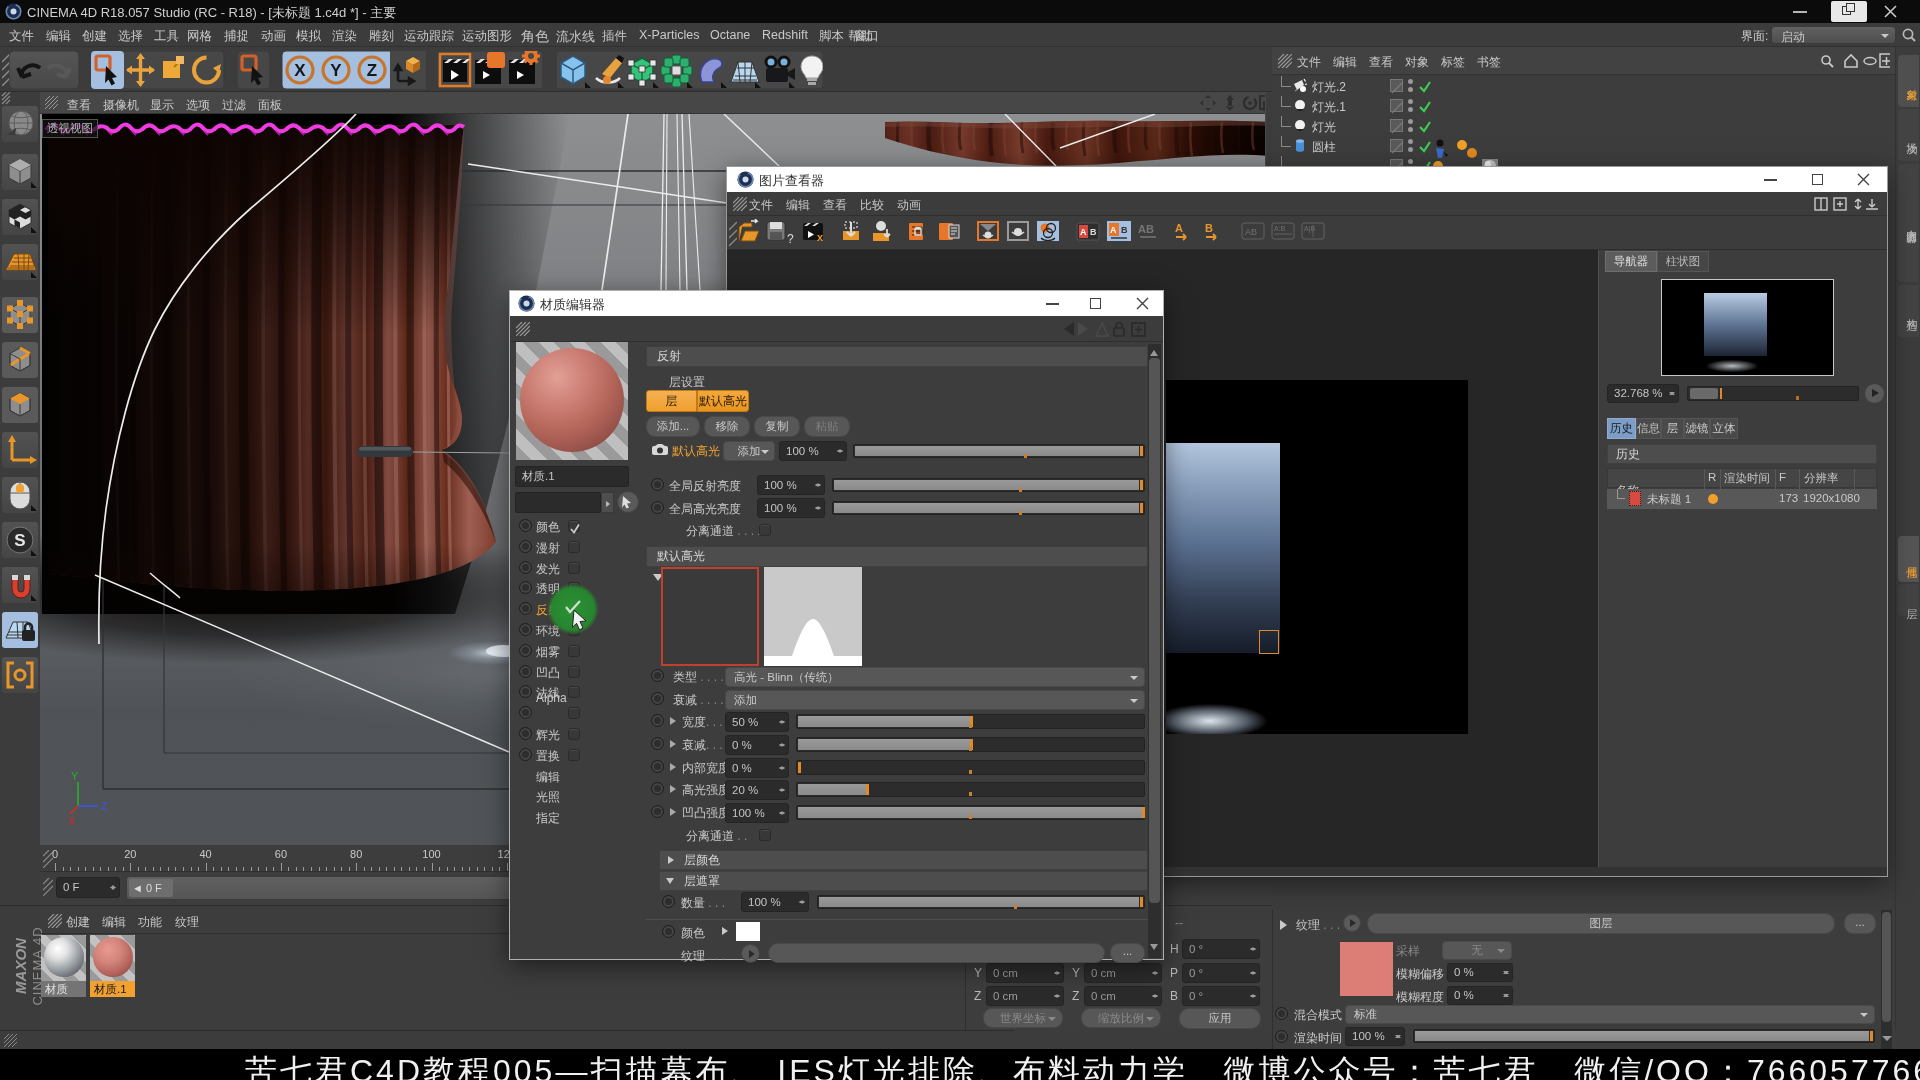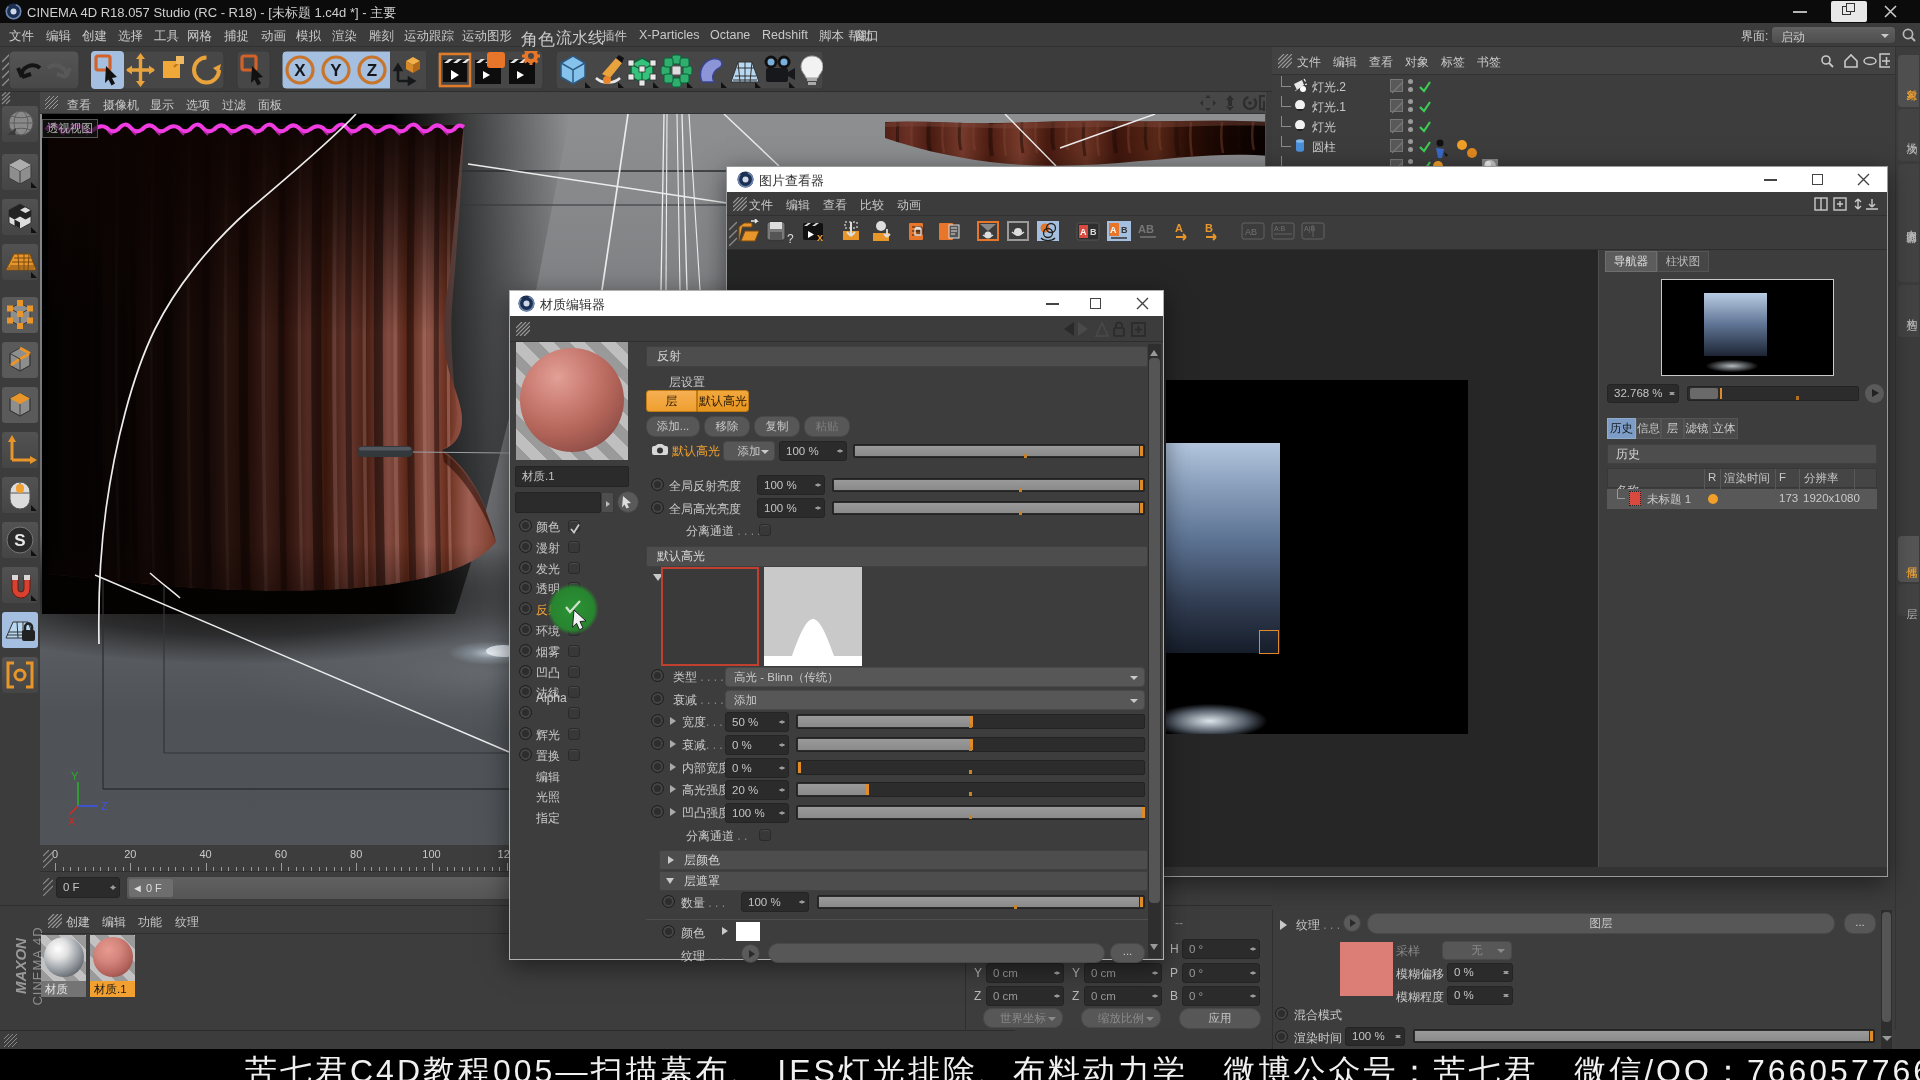--- a/index.html
+++ b/index.html
@@ -43,22 +43,22 @@
       <span style="position:absolute;left:118px;top:0;font-size:12.5px">选择</span>
       <span style="position:absolute;left:154px;top:0;font-size:12.5px">工具</span>
       <span style="position:absolute;left:187px;top:0;font-size:12.5px">网格</span>
       <span style="position:absolute;left:224px;top:0;font-size:12.5px">捕捉</span>
       <span style="position:absolute;left:261px;top:0;font-size:12.5px">动画</span>
       <span style="position:absolute;left:296px;top:0;font-size:12.5px">模拟</span>
       <span style="position:absolute;left:332px;top:0;font-size:12.5px">渲染</span>
       <span style="position:absolute;left:369px;top:0;font-size:12.5px">雕刻</span>
       <span style="position:absolute;left:404px;top:0;font-size:12.5px">运动跟踪</span>
       <span style="position:absolute;left:462px;top:0;font-size:12.5px">运动图形</span>
-      <span style="position:absolute;left:521px;top:0;font-size:17px">角色</span>
-      <span style="position:absolute;left:556px;top:0;font-size:16px">流水线</span>
+      <span style="position:absolute;left:521px;top:0;font-size:14px">角色</span>
+      <span style="position:absolute;left:556px;top:0;font-size:13px">流水线</span>
       <span style="position:absolute;left:602px;top:0;font-size:12.5px">插件</span>
       <span style="position:absolute;left:639px;top:0;font-size:12.5px">X-Particles</span>
       <span style="position:absolute;left:710px;top:0;font-size:12.5px">Octane</span>
       <span style="position:absolute;left:762px;top:0;font-size:12.5px">Redshift</span>
       <span style="position:absolute;left:819px;top:0;font-size:12.5px">脚本</span>
       <span style="position:absolute;left:854px;top:0;font-size:12.5px">窗口</span>
       <span style="position:absolute;left:848px;top:0;font-size:12.5px">帮助</span>
     </div>
  <div class="abs txt" style="left:1741px;top:5px">界面:</div>
  <div class="abs" style="left:1771px;top:3px;width:125px;height:18px;background:linear-gradient(#616161,#4e4e4e);border-radius:4px;border:1px solid #3a3a3a">
@@ -847,20 +847,21 @@
  <div class="abs btn" style="left:829px;top:30px;width:32px;height:21px;line-height:16px;border-radius:9px">...</div>
  <div class="abs" style="left:325px;top:59px;width:53px;height:54px;background:#dd7e76"></div>
  <span class="txt abs" style="left:381px;top:60px;color:#8a8a8a">采样</span>
  <div class="abs btn" style="left:427px;top:58px;width:70px;height:19px;line-height:17px;color:#8a8a8a;border-radius:4px">无 <span style="position:absolute;right:6px;top:7px;border:4px solid transparent;border-top-color:#8a8a8a"></span></div>
  <span class="txt abs" style="left:381px;top:83px">模糊偏移</span>
  <div class="abs fld spin" style="left:432px;top:80px;width:66px;height:19px;line-height:17px">0 %</div>
  <span class="txt abs" style="left:381px;top:106px">模糊程度</span>
  <div class="abs fld spin" style="left:432px;top:103px;width:66px;height:19px;line-height:17px">0 %</div>
  <div class="abs radio" style="left:260px;top:124px"></div>
  <span class="txt abs" style="left:279px;top:124px">混合模式</span>
+ <div class="abs btn" style="left:330px;top:122px;width:530px;height:19px;line-height:17px;text-align:left;padding-left:8px;border-radius:4px">标准 <span style="position:absolute;right:6px;top:7px;border:4px solid transparent;border-top-color:#c9c9c9"></span></div>
  <div class="abs radio" style="left:260px;top:147px"></div>
  <span class="txt abs" style="left:279px;top:147px">渲染时间</span>
  <div class="abs fld spin" style="left:330px;top:144px;width:60px;height:19px;line-height:17px">100 %</div>
  <div class="abs slider" style="left:398px;top:146px;width:462px">
    <div class="sfill" style="width:454px"></div>
       <div class="otick" style="right:1px"></div>
  </div>
  <div class="abs" style="left:866px;top:27px;width:11px;height:139px;background:#2e2e2e">
   <div class="abs" style="left:1px;top:2px;width:9px;height:110px;background:#555;border-radius:4px"></div>
   <div class="abs" style="left:1px;top:126px;border:5px solid transparent;border-top-color:#999"></div>

